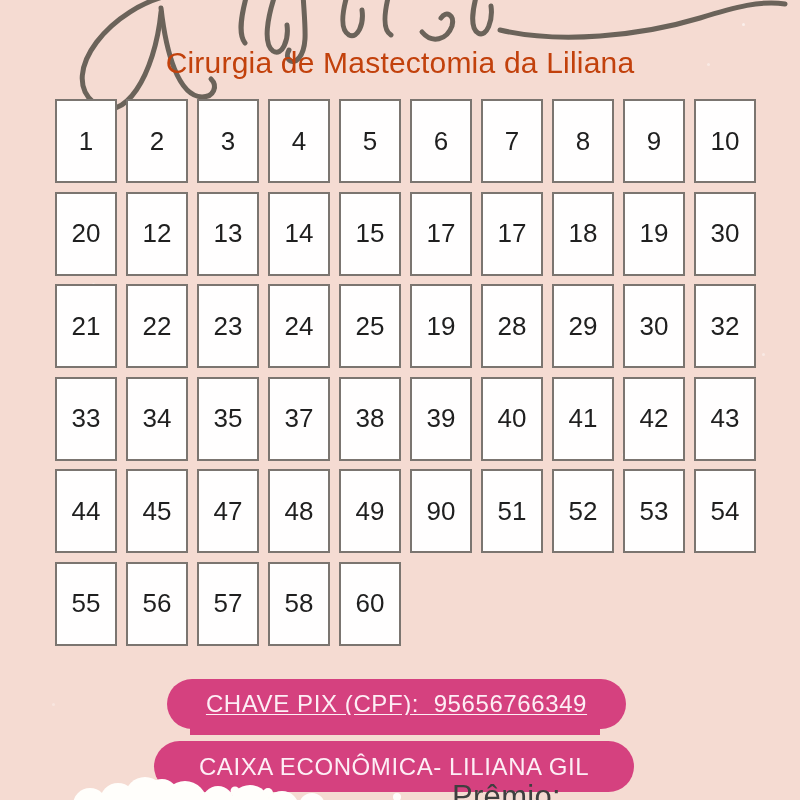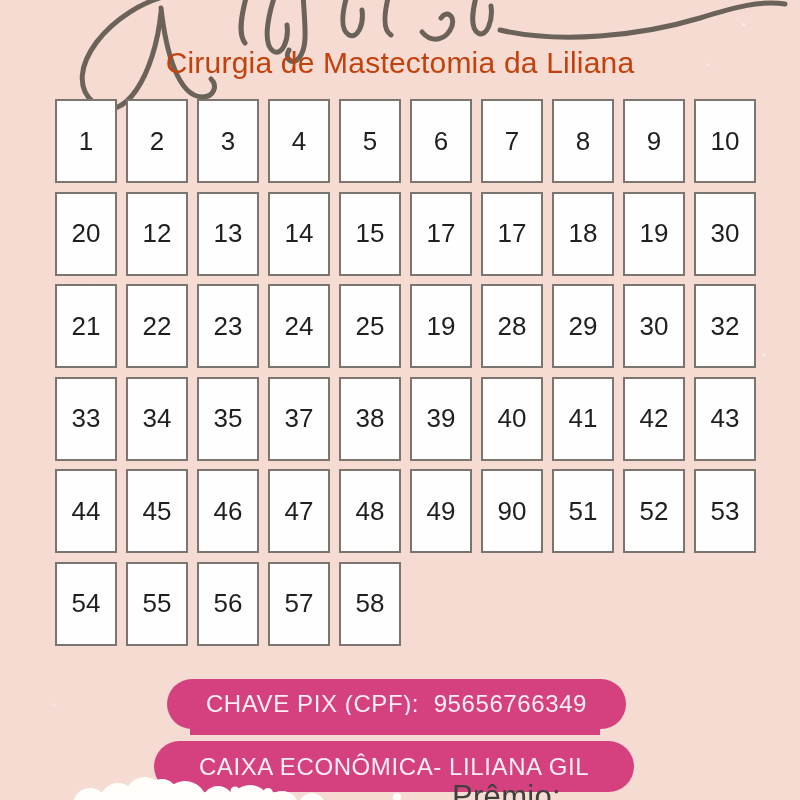--- a/index.html
+++ b/index.html
@@ -83,20 +83,21 @@
     align-items: center;
     justify-content: center;
     font-size: 24px;
     letter-spacing: 0.6px;
     white-space: pre;
   }
   .badge-line1 {
     left: 167px; top: 679px;
     width: 459px; height: 50px;
     border-radius: 26px 26px 26px 26px;
+    text-decoration: underline;
   }
   .badge-line2 {
     left: 154px; top: 741px;
     width: 480px; height: 51px;
     border-radius: 26px;
   }
   
   .badge-joint {
     position: absolute;
     left: 190px; top: 715px;
@@ -176,33 +177,33 @@
     <div class="cell">35</div>
     <div class="cell">37</div>
     <div class="cell">38</div>
     <div class="cell">39</div>
     <div class="cell">40</div>
     <div class="cell">41</div>
     <div class="cell">42</div>
     <div class="cell">43</div>
     <div class="cell">44</div>
     <div class="cell">45</div>
-    <div class="cell">46</div>
     <div class="cell">47</div>
     <div class="cell">48</div>
     <div class="cell">49</div>
     <div class="cell">90</div>
     <div class="cell">51</div>
     <div class="cell">52</div>
     <div class="cell">53</div>
     <div class="cell">54</div>
     <div class="cell">55</div>
     <div class="cell">56</div>
     <div class="cell">57</div>
     <div class="cell">58</div>
+    <div class="cell">60</div>
   </div>
 
 <div class="badge-line badge-line1">CHAVE PIX (CPF):  95656766349</div>
 <div class="badge-line badge-line2">CAIXA ECONÔMICA- LILIANA GIL</div>
 <div class="badge-joint"></div>
 
 <div class="prize-label">Prêmio:</div>
 
 <svg class="cloud-svg" viewBox="0 0 380 45" aria-hidden="true">
   <circle cx="40" cy="50" r="17"></circle>

